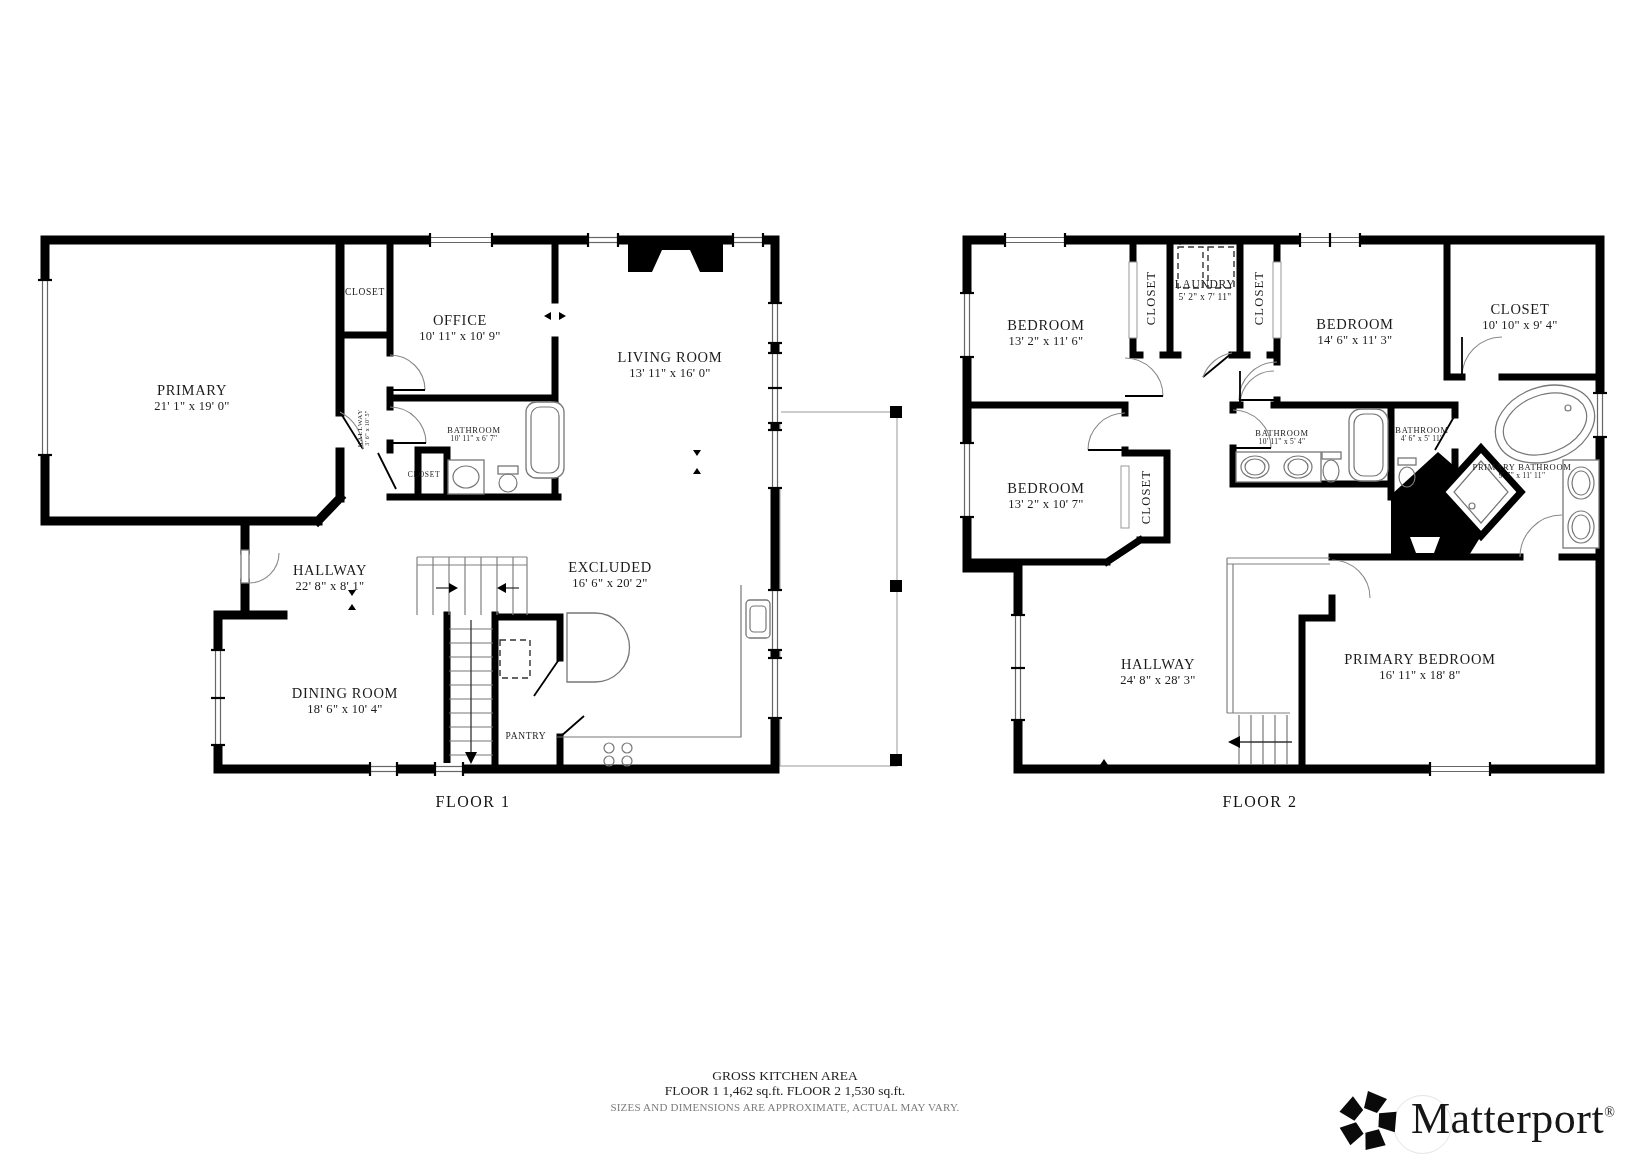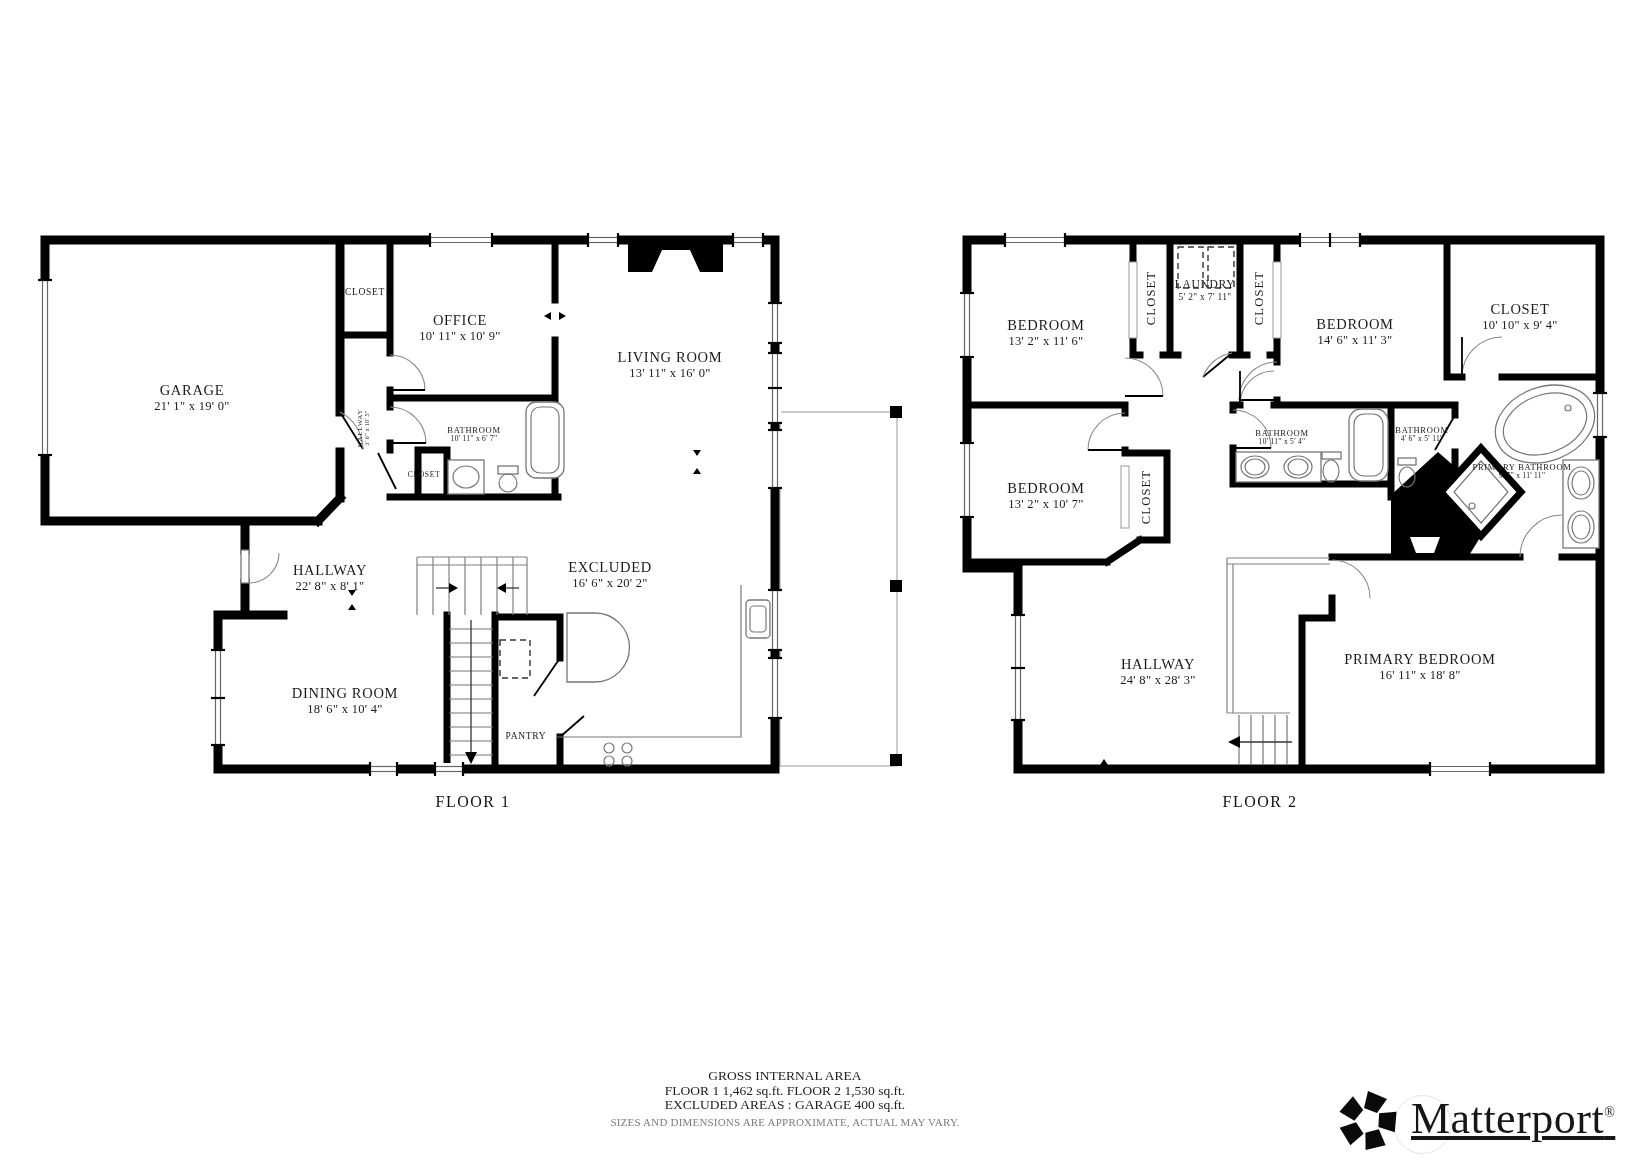--- a/index.html
+++ b/index.html
@@ -42,21 +42,21 @@
   .floor-label{position:absolute;transform:translate(-50%,-50%);
       font-size:16px;letter-spacing:1.5px;color:#111;}
   
   .footer{position:absolute;left:385px;top:1069px;width:800px;text-align:center;
       font-size:13.5px;line-height:14.6px;color:#222;}
   .footer .disclaimer{color:#7d7d7d;font-size:11px;margin-top:2px;letter-spacing:.2px;}
   
   .brand-circle{position:absolute;left:1393px;top:1095px;width:57px;height:57px;
       border:1.5px solid #e4e4e4;border-radius:50%;}
   .brand-text{position:absolute;left:1411px;top:1093px;font-size:44px;color:#161616;
-      font-family:"Liberation Serif",serif;letter-spacing:.5px;text-decoration:underline;}
+      font-family:"Liberation Serif",serif;letter-spacing:.5px;}
   .brand-text .reg{font-size:14px;vertical-align:super;}
 </style>
 </head>
 <body>
 
 <div class="page">
 
   <svg class="plan" style="left:30px;top:225px" width="880" height="600" viewBox="30 225 880 600">
 
     <g>
@@ -377,21 +377,21 @@
         <line x1="1287" y1="715" x2="1287" y2="765"></line>
       </g>
       <line class="stairline" x1="1236" y1="742" x2="1292" y2="742"></line>
       <polygon class="arrow" points="1240,736 1240,748 1228,742"></polygon>
       <polygon class="arrow" points="1176,239 1184,239 1180,245"></polygon>
       <polygon class="arrow" points="1100,765 1108,765 1104,759"></polygon>
     </g>
   </svg>
 
   <div class="rl lg" style="left:192px;top:398px">
-    <span class="rn">GARAGE</span>
+    <span class="rn">PRIMARY</span>
     <span class="rd">21' 1" x 19' 0"</span>
   </div>
   <div class="rl s9" style="left:365px;top:293px">
     <span class="rn">CLOSET</span>
 
   </div>
   <div class="rl lg" style="left:460px;top:328px">
     <span class="rn">OFFICE</span>
     <span class="rd">10' 11" x 10' 9"</span>
   </div>
@@ -477,23 +477,22 @@
     <span class="rn">HALLWAY</span>
     <span class="rd">24' 8" x 28' 3"</span>
   </div>
   <div class="rl lg" style="left:1420px;top:667px">
     <span class="rn">PRIMARY BEDROOM</span>
     <span class="rd">16' 11" x 18' 8"</span>
   </div>
   <div class="floor-label" style="left:1260px;top:802px">FLOOR 2</div>
 
   <div class="footer">
-    <div>GROSS INTERNAL AREA</div>
+    <div>GROSS KITCHEN AREA</div>
     <div>FLOOR 1 1,462 sq.ft. FLOOR 2 1,530 sq.ft.</div>
-    <div>EXCLUDED AREAS : GARAGE 400 sq.ft.</div>
     <div class="disclaimer">SIZES AND DIMENSIONS ARE APPROXIMATE, ACTUAL MAY VARY.</div>
   </div>
 
   <div class="brand-circle"></div>
   <svg style="left:1336px;top:1087px" width="64" height="68" viewBox="0 0 64 68">
     <g fill="#0a0a0a">
       <path transform="rotate(0 32 34)" d="M32,4 L51,12 L41,26 L28,21 Z"></path>
       <path transform="rotate(72 32 34)" d="M32,4 L51,12 L41,26 L28,21 Z"></path>
       <path transform="rotate(144 32 34)" d="M32,4 L51,12 L41,26 L28,21 Z"></path>
       <path transform="rotate(216 32 34)" d="M32,4 L51,12 L41,26 L28,21 Z"></path>

